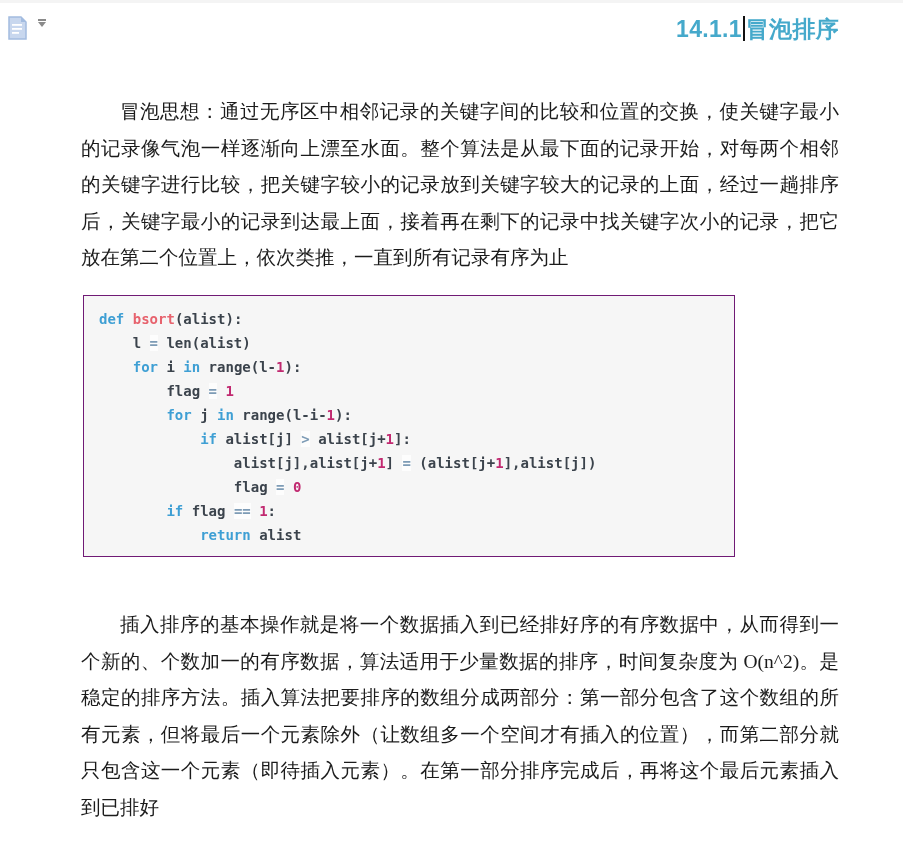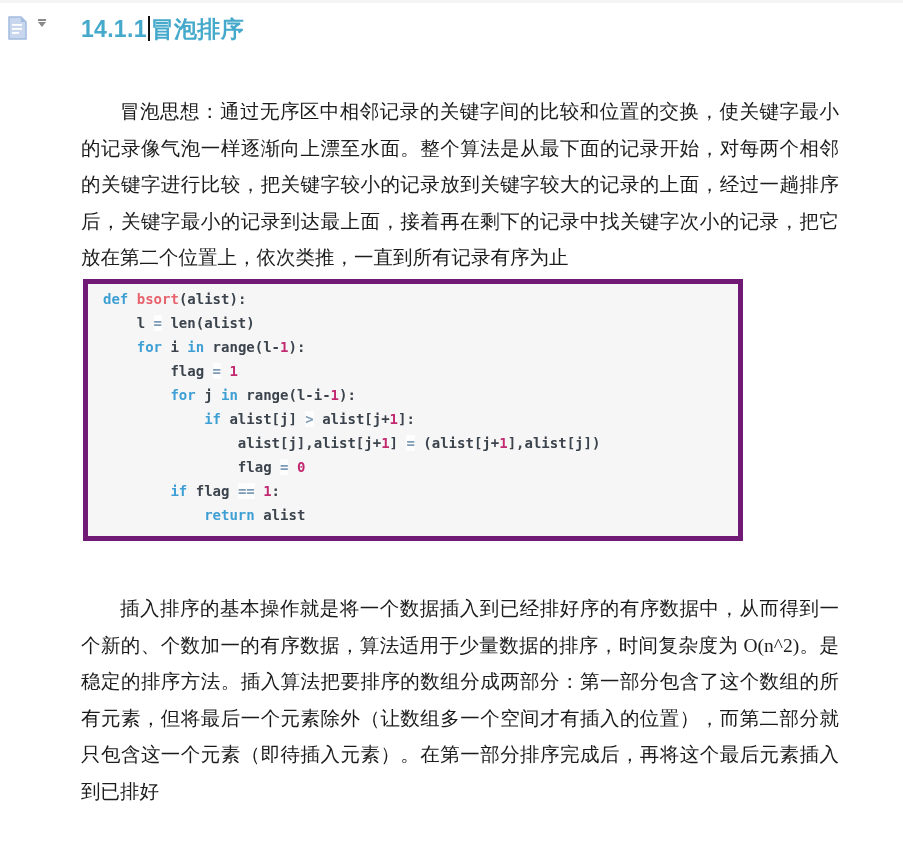--- a/index.html
+++ b/index.html
@@ -33,20 +33,21 @@
   }
   .content { padding:0 64px 0 81px; }
   h2.section-heading {
     margin:0;
     font-family:"Liberation Sans","DejaVu Sans",sans-serif;
     font-weight:bold;
     font-size:23px;
     line-height:30px;
     color:#45a9cb;
     letter-spacing:0.3px;
+    text-align:right;
   }
   h2.h-first { padding-top:14px; }
   h2.h-second { margin-top:30px; }
   .caret {
     display:inline-block;
     width:2px; height:25px;
     background:#111111;
     vertical-align:-4px;
     margin:0 1px;
   }
@@ -54,26 +55,26 @@
     margin:0;
     font-size:19.5px;
     line-height:36.6px;
     color:#1b1b1b;
     text-align:justify;
     text-indent:2em;
   }
   p.p-first  { margin-top:50px; }
   p.p-second { margin-top:50px; }
   .code-block {
-    margin-top:2px;
+    margin-top:18px;
     margin-left:2px;
     width:620px;
     background:#f6f6f6;
-    border:5px solid #701a75;
-    padding:3px 15px 9px 15px;
+    border:1px solid #701a75;
+    padding:11px 15px 9px 15px;
     font-family:"DejaVu Sans Mono","Liberation Mono",monospace;
     font-size:14px;
     font-weight:bold;
     line-height:24px;
     color:#3b434c;
     white-space:pre;
   }
   .code-line { min-height:24px; }
   .tk-k { color:#3e9fd4; }
   .tk-f { color:#e7636e; }

